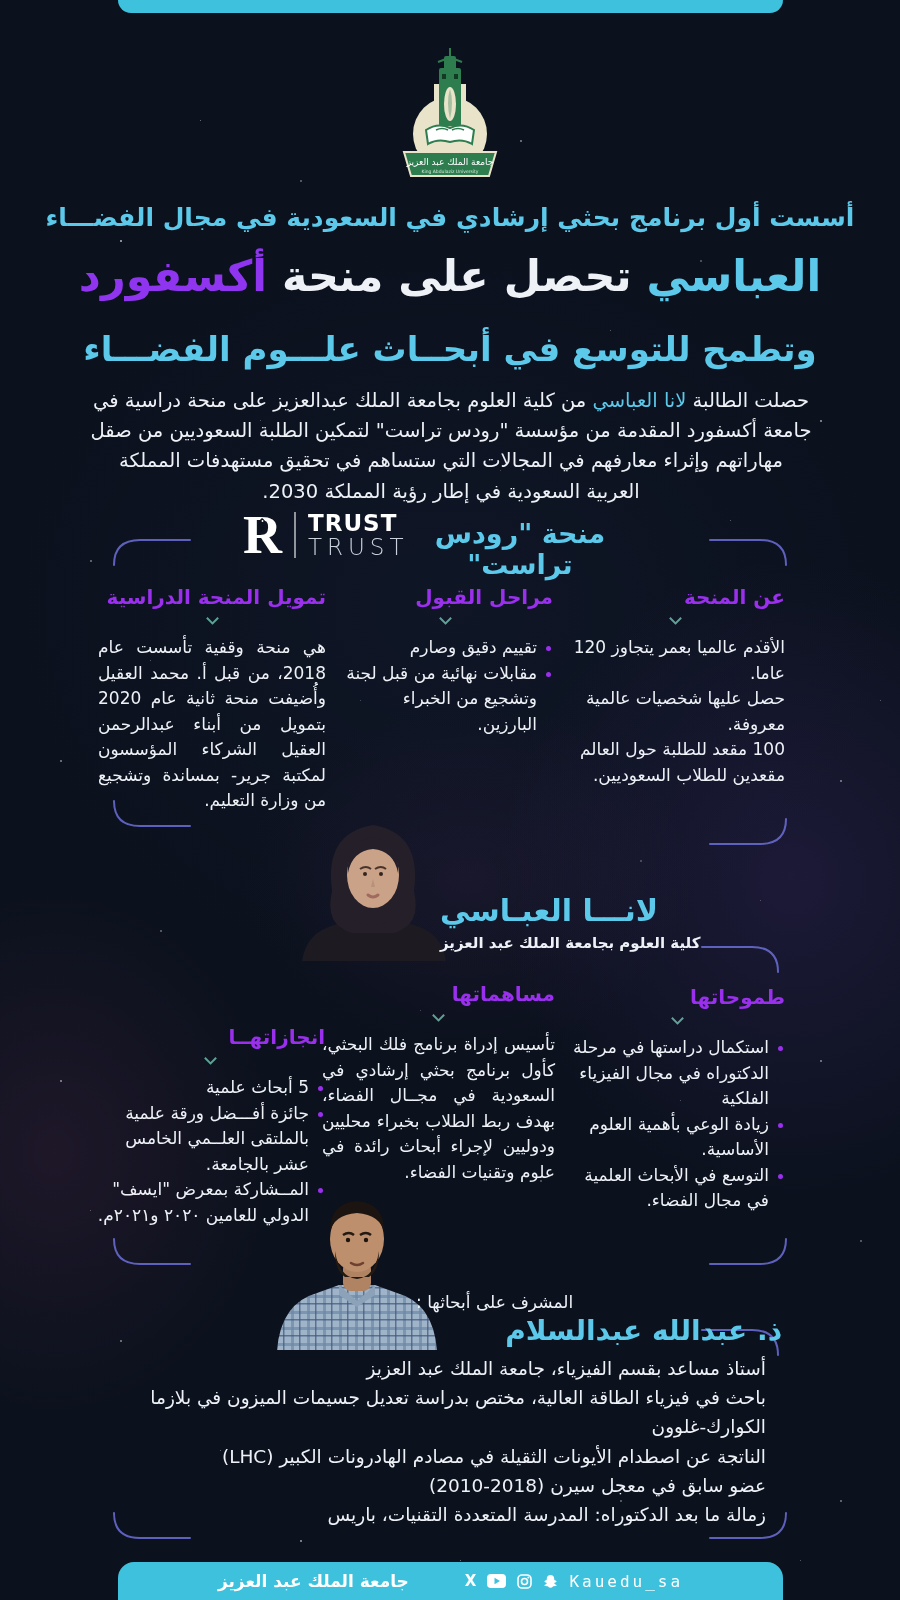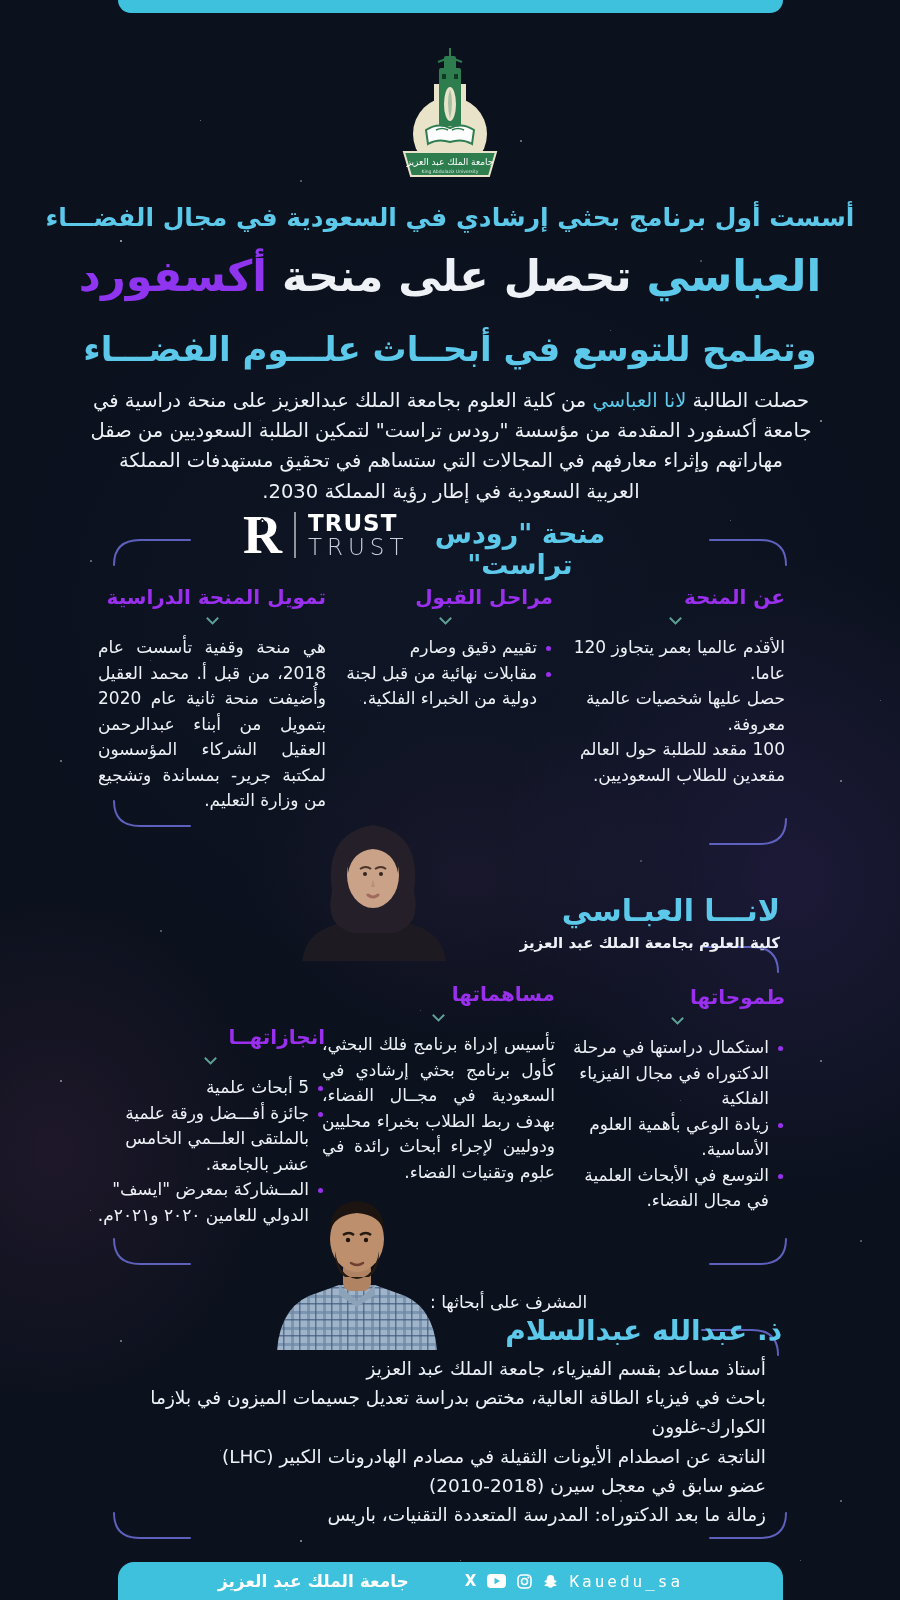--- a/index.html
+++ b/index.html
@@ -68,25 +68,25 @@
   .col{position:absolute;direction:rtl;color:var(--white);font-size:17px;line-height:1.5;}
   .col h3{color:var(--purple);font-size:20px;font-weight:bold;text-align:right;margin-bottom:2px;}
   .chev{width:9px;height:9px;border-left:2px solid rgba(120,210,190,.75);
       border-bottom:2px solid rgba(120,210,190,.75);transform:rotate(-45deg);margin:2px auto 12px;}
   .li-plain{text-align:right;}
   .li-just{text-align:justify;text-justify:inter-word;}
   .li-dot{position:relative;padding-right:16px;text-align:right;}
   .li-dot::before{content:"";position:absolute;right:2px;top:11px;width:5px;height:5px;
       border-radius:50%;background:var(--purple);}
   .lana-photo{position:absolute;left:272px;top:793px;}
-  .lana-head{position:absolute;left:440px;top:893px;width:340px;text-align:right;direction:rtl;}
+  .lana-head{position:absolute;left:440px;top:893px;width:340px;text-align:left;direction:rtl;}
   .lana-name{color:var(--cyan-text);font-size:30px;font-weight:bold;}
   .lana-sub{color:var(--white);font-size:15px;font-weight:bold;margin-top:6px;}
   .man-photo{position:absolute;left:243px;top:1183px;}
-  .sup-label{position:absolute;left:430px;top:1292px;width:352px;text-align:left;direction:rtl;
+  .sup-label{position:absolute;left:416px;top:1292px;width:352px;text-align:left;direction:rtl;
       color:var(--white);font-size:17px;}
   .sup-label span{display:inline-block;}
   .sup-name{position:absolute;left:430px;top:1314px;width:352px;text-align:right;direction:rtl;
       color:var(--cyan-text);font-size:28px;font-weight:bold;}
   .sup-bio{position:absolute;left:84px;top:1354px;width:682px;direction:rtl;text-align:right;
       color:var(--white);font-size:18.5px;line-height:1.58;}
   .footer-bar{position:absolute;left:118px;top:1562px;width:665px;height:38px;
       background:var(--cyan);border-radius:16px 16px 0 0;display:flex;align-items:center;
       justify-content:center;gap:56px;}
   .footer-uni{color:#fff;font-size:17px;font-weight:bold;direction:rtl;}
@@ -166,21 +166,21 @@
         <div class="li-plain">حصل عليها شخصيات عالمية معروفة.</div>
         <div class="li-plain">100 مقعد للطلبة حول العالم</div>
         <div class="li-plain">مقعدين للطلاب السعوديين.</div>
       </div>
   </div>
   <div class="col" style="left:338px;top:582px;width:215px">
     <h3>مراحل القبول</h3>
     <div class="chev"></div>
     <div>
         <div class="li-dot">تقييم دقيق وصارم</div>
-        <div class="li-dot">مقابلات نهائية من قبل لجنة دولية من الخبراء الفلكية.</div>
+        <div class="li-dot">مقابلات نهائية من قبل لجنة وتشجيع من الخبراء البارزين.</div>
       </div>
   </div>
   <div class="col" style="left:98px;top:582px;width:228px">
     <h3>تمويل المنحة الدراسية</h3>
     <div class="chev"></div>
     <div>
         <div class="li-just">هي منحة وقفية تأسست عام 2018، من قبل أ. محمد العقيل وأُضيفت منحة ثانية عام 2020 بتمويل من أبناء عبدالرحمن العقيل الشركاء المؤسسون لمكتبة جرير- بمساندة وتشجيع من وزارة التعليم.</div>
       </div>
   </div>
 

